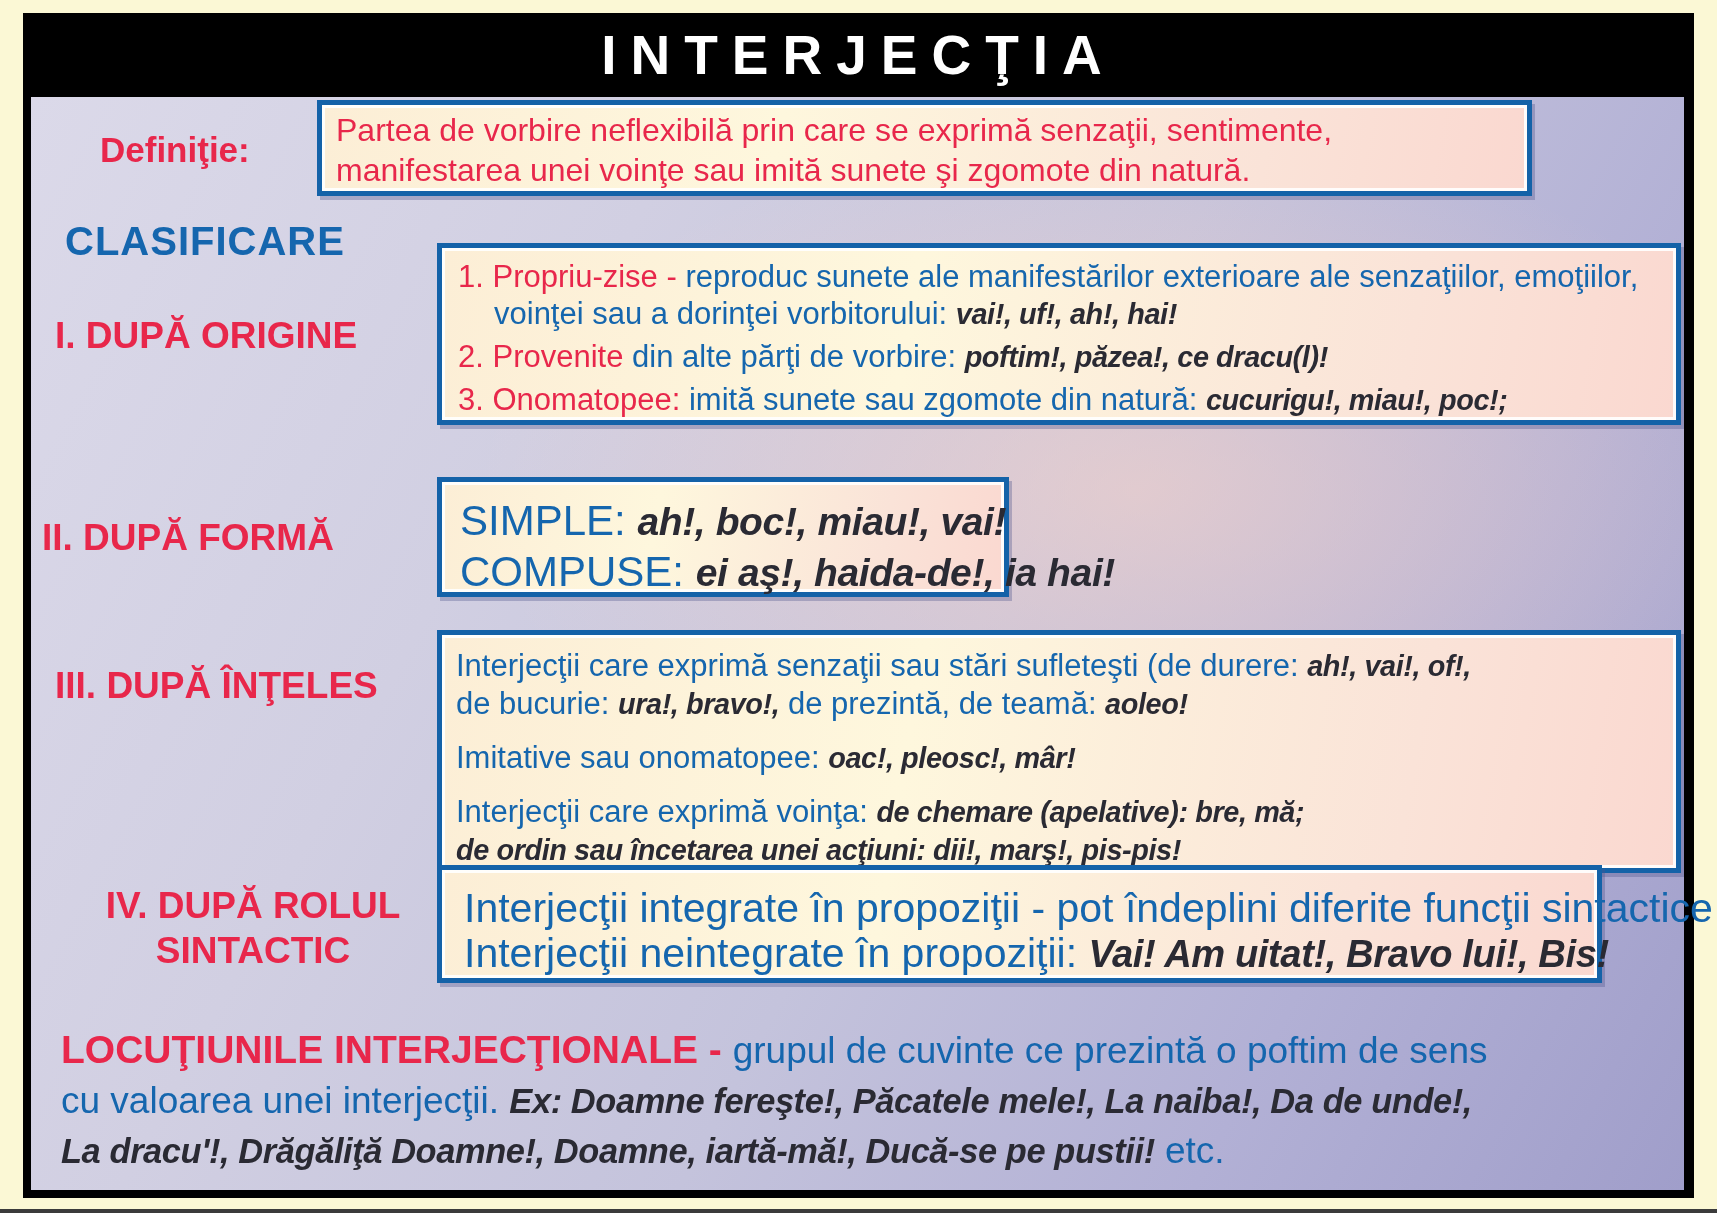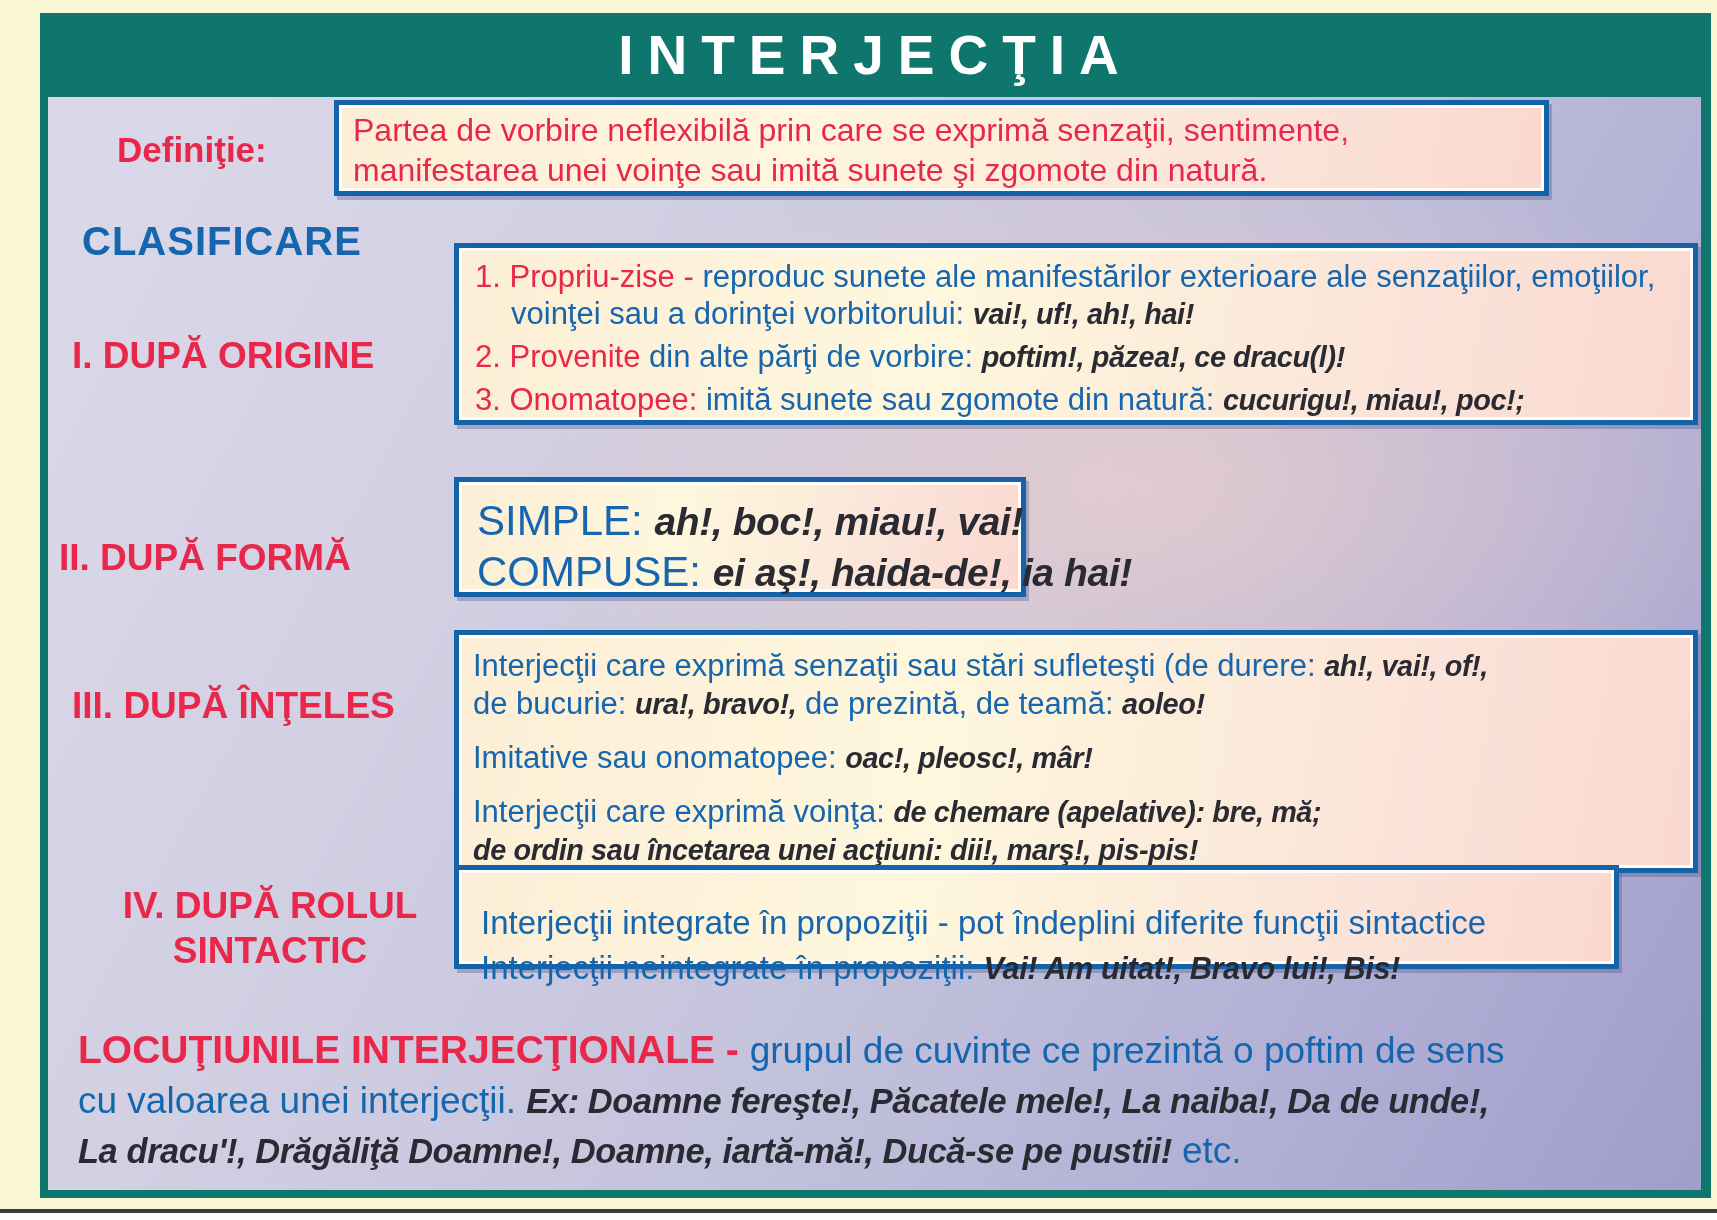--- a/index.html
+++ b/index.html
@@ -2,22 +2,22 @@
 <html><head>
 <meta charset="utf-8">
 <style>
   html,body{margin:0;padding:0;}
   .page{
     position:relative;width:1717px;height:1220px;overflow:hidden;
     background:#FBF8D5;
     font-family:"Liberation Sans", sans-serif;
   }
   .frame{
-    position:absolute;left:40px;top:13px;width:1671px;height:1185px;
-    background:#0f766e;
+    position:absolute;left:23px;top:13px;width:1671px;height:1185px;
+    background:#000000;
   }
   .title-bar{
     position:absolute;left:0;top:0;right:0;height:84px;
     display:flex;align-items:center;justify-content:center;
   }
   .title-text{
     color:#FFFFFF;font-size:55px;font-weight:bold;letter-spacing:14px;
   }
   .bodyarea{
     position:absolute;left:8px;right:10px;top:84px;bottom:8px;
@@ -28,34 +28,34 @@
   .box{
     position:absolute;
     background:linear-gradient(100deg,#FCEED6 0%, #FEF7DD 38%, #FAE3D8 78%, #FAD8D0 100%);
     border:5px solid #1462A8;
     box-shadow:inset 0 0 0 3px rgba(255,255,255,0.9), 3px 4px 0 rgba(80,85,140,0.35);
     box-sizing:border-box;
   }
   .rd{color:#E8274B;}
   .bl{color:#1566AE;}
   .ex{color:#2A2A33;font-style:italic;font-weight:600;font-size:0.93em;letter-spacing:-0.4px;}
-  .side-heading{position:absolute;font-weight:bold;color:#E8274B;font-size:37px;white-space:nowrap;margin-top:20px;}
+  .side-heading{position:absolute;font-weight:bold;color:#E8274B;font-size:37px;white-space:nowrap;}
   .def-label{position:absolute;left:69px;top:33px;font-size:35px;font-weight:bold;color:#E8274B;}
   .def-box{left:286px;top:3px;width:1215px;height:96px;padding:5px 14px;
            font-size:32px;line-height:40px;color:#E8274B;white-space:nowrap;}
   .clasificare{position:absolute;left:34px;top:122px;font-size:40px;font-weight:bold;color:#1566AE;letter-spacing:1px;}
   .box-origin{left:406px;top:146px;width:1244px;height:182px;padding:10px 6px 3px 16px;font-size:31px;}
   .box-origin .item{line-height:37px;padding-left:36px;text-indent:-36px;margin:0 0 5px 0;white-space:normal;}
   .box-origin .item:last-child{margin-bottom:0;}
   .box-forma{left:406px;top:380px;width:572px;height:120px;padding:14px 6px 6px 18px;font-size:42px;}
   .box-forma .row{line-height:50px;white-space:nowrap;}
   .box-inteles{left:406px;top:513px;width:1244px;height:243px;padding:12px 6px 6px 14px;font-size:31px;margin-top:20px;}
   .box-inteles .ln{line-height:38px;white-space:nowrap;}
   .box-inteles .gap{margin-top:16px;}
-  .box-rolul{left:406px;top:768px;width:1165px;height:104px;padding:30px 6px 6px 22px;font-size:33px;}
+  .box-rolul{left:406px;top:768px;width:1165px;height:118px;padding:16px 6px 6px 22px;font-size:41px;}
   .box-rolul .ln{line-height:45px;white-space:nowrap;}
   .rolul-heading{position:absolute;left:29px;top:786px;width:386px;text-align:center;
                  font-size:37px;font-weight:bold;color:#E8274B;line-height:45px;}
   .locutiuni{position:absolute;left:30px;top:928px;width:1610px;}
   .locutiuni .ln{line-height:50px;white-space:nowrap;font-size:37px;}
   .locutiuni .title-red{font-size:39px;font-weight:bold;color:#E8274B;}
   .bottom-rule{position:absolute;left:0;right:0;top:1209px;height:4px;background:#3B3B3B;}
   .bottom-white{position:absolute;left:0;right:0;top:1213px;height:7px;background:#FFFFFF;}
 </style>
 </head>

